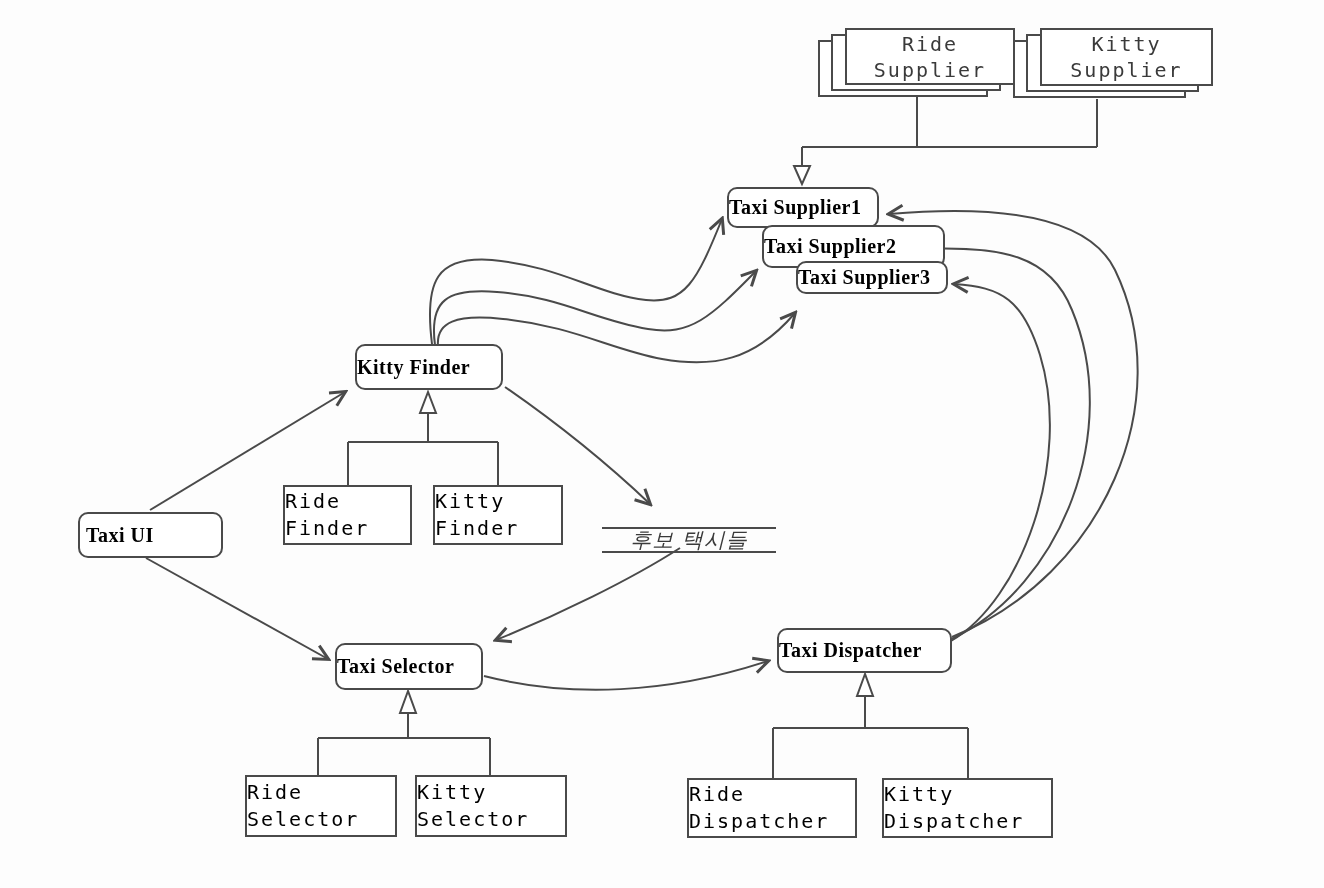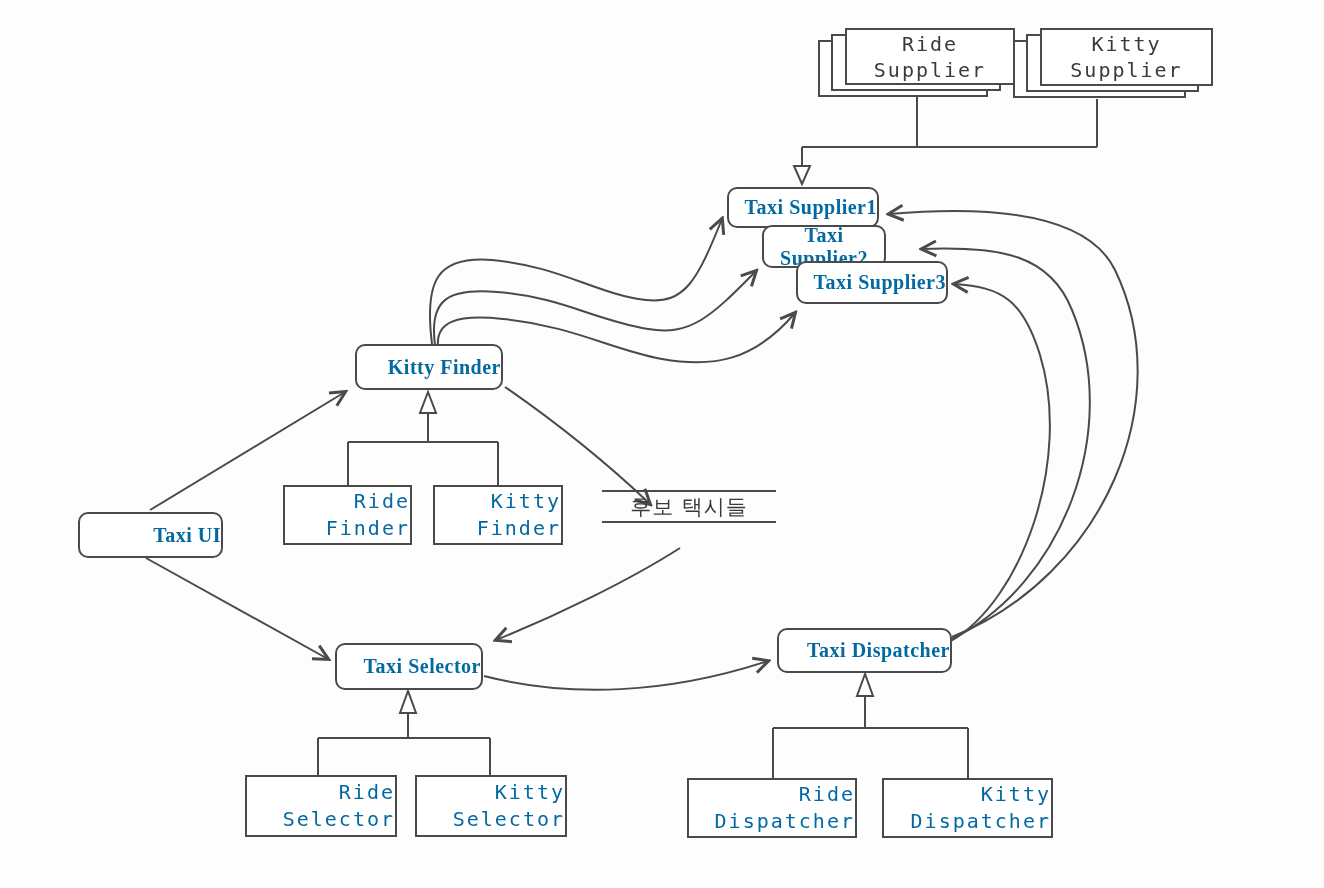--- a/index.html
+++ b/index.html
@@ -3,22 +3,22 @@
 <meta charset="utf-8">
 <style>
   html,body{margin:0;padding:0;background:#e9e9e9;}
   #stage{
     position:relative;width:1324px;height:888px;background:#fdfdfd;
     font-family:"Liberation Sans",sans-serif;overflow:hidden;
   }
   #wires{position:absolute;left:0;top:0;z-index:0;}
   .node{
     position:absolute;z-index:2;box-sizing:border-box;background:#fff;
-    display:flex;flex-direction:column;align-items:flex-end;justify-content:center;
-    text-align:center;color:#0369a1;
+    display:flex;flex-direction:column;align-items:flex-start;justify-content:center;
+    text-align:center;color:#000000;
   }
   .rounded{
     border:2px solid #4a4a4a;border-radius:10px;
     font-family:"Liberation Serif",serif;font-weight:bold;font-size:20px;
     letter-spacing:.5px;
   }
   .plain{
     border:2px solid #4a4a4a;
     font-family:"DejaVu Sans Mono",monospace;font-size:20px;line-height:27px;
     letter-spacing:2px;
@@ -102,24 +102,24 @@
     <div class="sheet" style="left:13px;top:6px;width:173px;height:58px;"></div>
     <div class="sheet" style="left:27px;top:0;width:173px;height:58px;">
       <span class="lbl">Kitty</span>
       <span class="lbl">Supplier</span>
     </div>
   </div>
 
   <div class="node rounded" style="left:727px;top:187px;width:152px;height:41px;">
     <span>Taxi Supplier1</span>
   </div>
-  <div class="node rounded" style="left:762px;top:225px;width:124px;height:43px;">
+  <div class="node rounded" style="left:762px;top:225px;width:183px;height:43px;">
     <span>Taxi Supplier2</span>
   </div>
-  <div class="node rounded" style="left:796px;top:261px;width:152px;height:43px;">
+  <div class="node rounded" style="left:796px;top:261px;width:152px;height:33px;">
     <span>Taxi Supplier3</span>
   </div>
 
   <div class="node rounded" style="left:355px;top:344px;width:148px;height:46px;">
     <span>Kitty Finder</span>
   </div>
 
   <div class="node rounded" style="left:78px;top:512px;width:145px;height:46px;padding-left:6px;">
     <span>Taxi UI</span>
   </div>
@@ -152,17 +152,17 @@
 
   <div class="node plain" style="left:687px;top:778px;width:170px;height:60px;">
     <span class="lbl">Ride</span>
     <span class="lbl">Dispatcher</span>
   </div>
   <div class="node plain" style="left:882px;top:778px;width:171px;height:60px;">
     <span class="lbl">Kitty</span>
     <span class="lbl">Dispatcher</span>
   </div>
 
-  <div class="datastore" style="left:602px;top:490px;width:174px;height:33px;">
+  <div class="datastore" style="left:602px;top:527px;width:174px;height:26px;font-style:italic;">
     <span>후보 택시들</span>
   </div>
 
 </div>
 
 </body></html>

